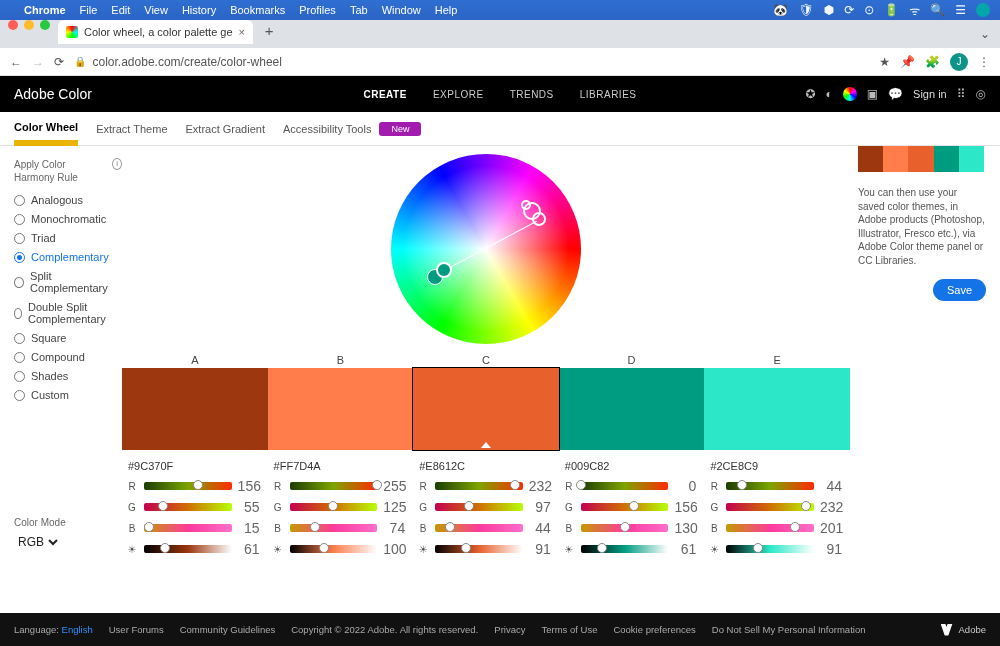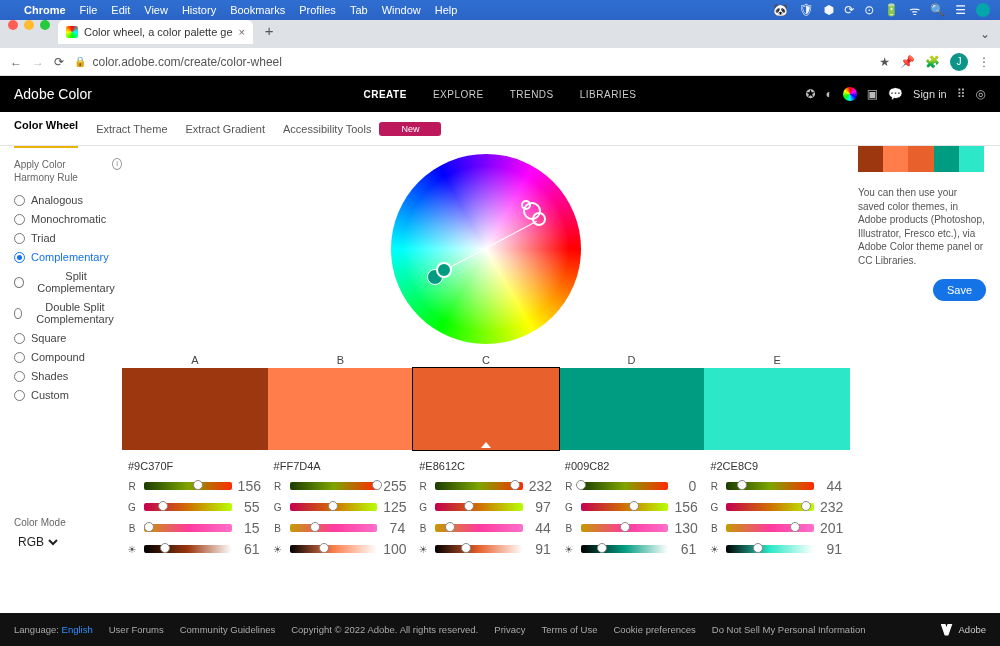--- a/index.html
+++ b/index.html
@@ -30,28 +30,28 @@
   .appheader { height:36px; background:#000; color:#ccc; display:flex; align-items:center; padding:0 14px; font-size:12px; }
   .appheader .brand { color:#fff; font-size:14px; }
   .appheader .tabs { margin-left:auto; margin-right:auto; display:flex; gap:26px; position:absolute; left:50%; transform:translateX(-50%); }
   .appheader .tabs span { letter-spacing:.5px; font-size:10px; }
   .appheader .tabs .active { color:#fff; font-weight:600; }
   .appheader .hright { margin-left:auto; display:flex; gap:10px; align-items:center; color:#bbb; }
   .appheader .hright .signin { color:#ddd; font-size:11px;}
   .appheader .hright .wheel { width:14px;height:14px;border-radius:50%; background:conic-gradient(red,magenta,blue,cyan,lime,yellow,red);}
   
   .subnav { height:34px; border-bottom:1px solid #e5e5e5; display:flex; align-items:center; padding:0 14px; gap:18px; font-size:11px; color:#555; }
-  .subnav .item.active { color:#000; font-weight:600; border-bottom:2px solid #eab308; padding-bottom:15px; margin-bottom:-9px; }
-  .subnav .badge { background:#be185d; color:#fff; border-radius:3px; padding:2px 22px; font-size:9px; margin-left:-10px;}
+  .subnav .item.active { color:#000; font-weight:600; border-bottom:6px solid #eab308; padding-bottom:7px; margin-bottom:-9px; }
+  .subnav .badge { background:#a21caf; color:#fff; border-radius:3px; padding:2px 12px; font-size:9px; margin-left:-10px;}
   
   .main { display:flex; height: calc(646px - 20px - 28px - 28px - 36px - 34px - 24px); }
   .leftpane { width:122px; padding:12px 0 0 14px; font-size:10px; color:#444; }
   .leftpane .hdr { color:#666; margin-bottom:10px; line-height:1.3; display:flex; gap:4px; align-items:flex-start; }
   .leftpane .info { width:12px;height:12px;border:1px solid #999;border-radius:50%;display:inline-flex;align-items:center;justify-content:center;font-size:8px;color:#888;}
-  .rulelist { display:flex; flex-direction:column; gap:7px; font-size:11px;text-align:center; }
+  .rulelist { display:flex; flex-direction:column; gap:7px; font-size:11px; }
   .rule { display:flex; align-items:center; gap:6px; cursor:pointer; }
   .radio { width:11px; height:11px; border:1px solid #777; border-radius:50%; display:inline-block; position:relative; }
   .rule.sel .radio { border-color:#1473e6; }
   .rule.sel .radio::after { content:""; position:absolute; inset:2px; background:#1473e6; border-radius:50%; }
   .rule.sel { color:#1473e6; }
   .colormode { position:absolute; left:14px; bottom:72px; font-size:10px; color:#666;margin-top:25px; }
   .colormode select { margin-top:6px; border:none; font-size:12px; color:#222; background:#fff;}
   
   .center { flex:1; padding:8px 0 0 0; position:relative; }
   .wheelwrap { display:flex; justify-content:center; }

